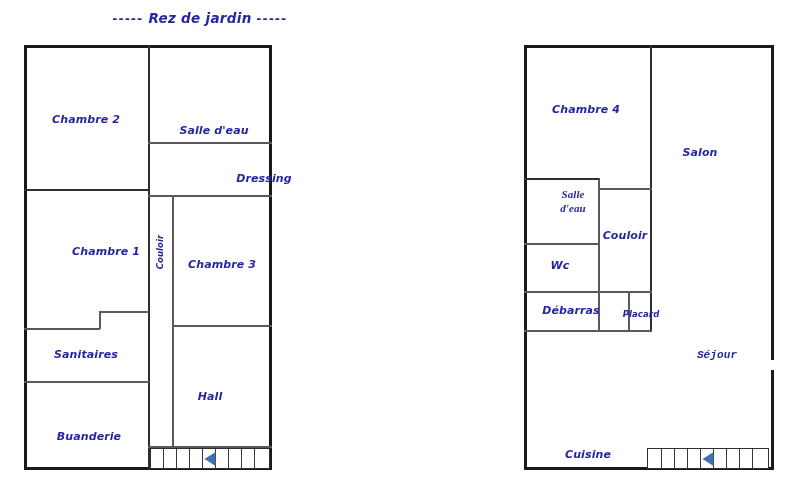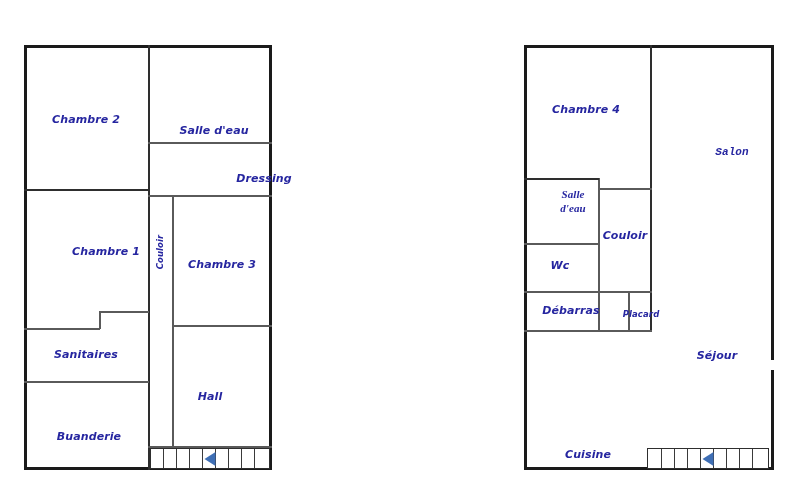--- a/index.html
+++ b/index.html
@@ -116,20 +116,25 @@
     background: #ffffff;
   }
 </style>
 </head>
 <body>
 
 <div id="page">
 
   <div class="plan" id="plan-left">
 
+    <div class="plan-title">
+      <span class="dash">-----</span>
+      <span>Rez de jardin</span>
+      <span class="dash">-----</span>
+    </div>
 
     <div class="outer" style="left:24px; top:45px; width:248px; height:425px;"></div>
 
     <div class="wall v thick" style="left:148px; top:45px; width:2.2px; height:425px;"></div>
 
     <div class="wall h thick" style="left:24px; top:189px; width:125px; height:2px;"></div>
 
     <div class="wall h" style="left:148px; top:142px; width:124px; height:1.8px;"></div>
 
     <div class="wall h" style="left:148px; top:195px; width:124px; height:1.8px;"></div>
@@ -200,28 +205,28 @@
       <div class="tread" style="left:39px;"></div>
       <div class="tread" style="left:52px;"></div>
       <div class="tread" style="left:65px;"></div>
       <div class="tread" style="left:78px;"></div>
       <div class="tread" style="left:91px;"></div>
       <div class="tread" style="left:104px;"></div>
       <div class="arrow"></div>
     </div>
 
     <div class="room-label" style="left:186px; top:110px;">Chambre 4</div>
-    <div class="room-label" style="left:332px; top:153px;font-family:Liberation Mono, monospace;">Salon</div>
+    <div class="room-label" style="left:300px; top:153px;">Salon</div>
 
     <div class="room-label two-line" style="left:173px; top:202px; width:56px;font-family:Liberation Serif, serif;">
       <div>Salle</div>
       <div>d'eau</div>
     </div>
 
     <div class="room-label" style="left:225px; top:236px;">Couloir</div>
     <div class="room-label" style="left:160px; top:266px;text-align:center;">Wc</div>
     <div class="room-label" style="left:171px; top:311px;">Débarras</div>
     <div class="room-label small" style="left:241px; top:314px;">Placard</div>
-    <div class="room-label" style="left:317px; top:356px;">Séjour</div>
+    <div class="room-label" style="left:317px; top:356px;font-family:Liberation Mono, monospace;">Séjour</div>
     <div class="room-label" style="left:188px; top:411px;margin-top:44px;">Cuisine</div>
   </div>
 
 </div>
 
 </body></html>

